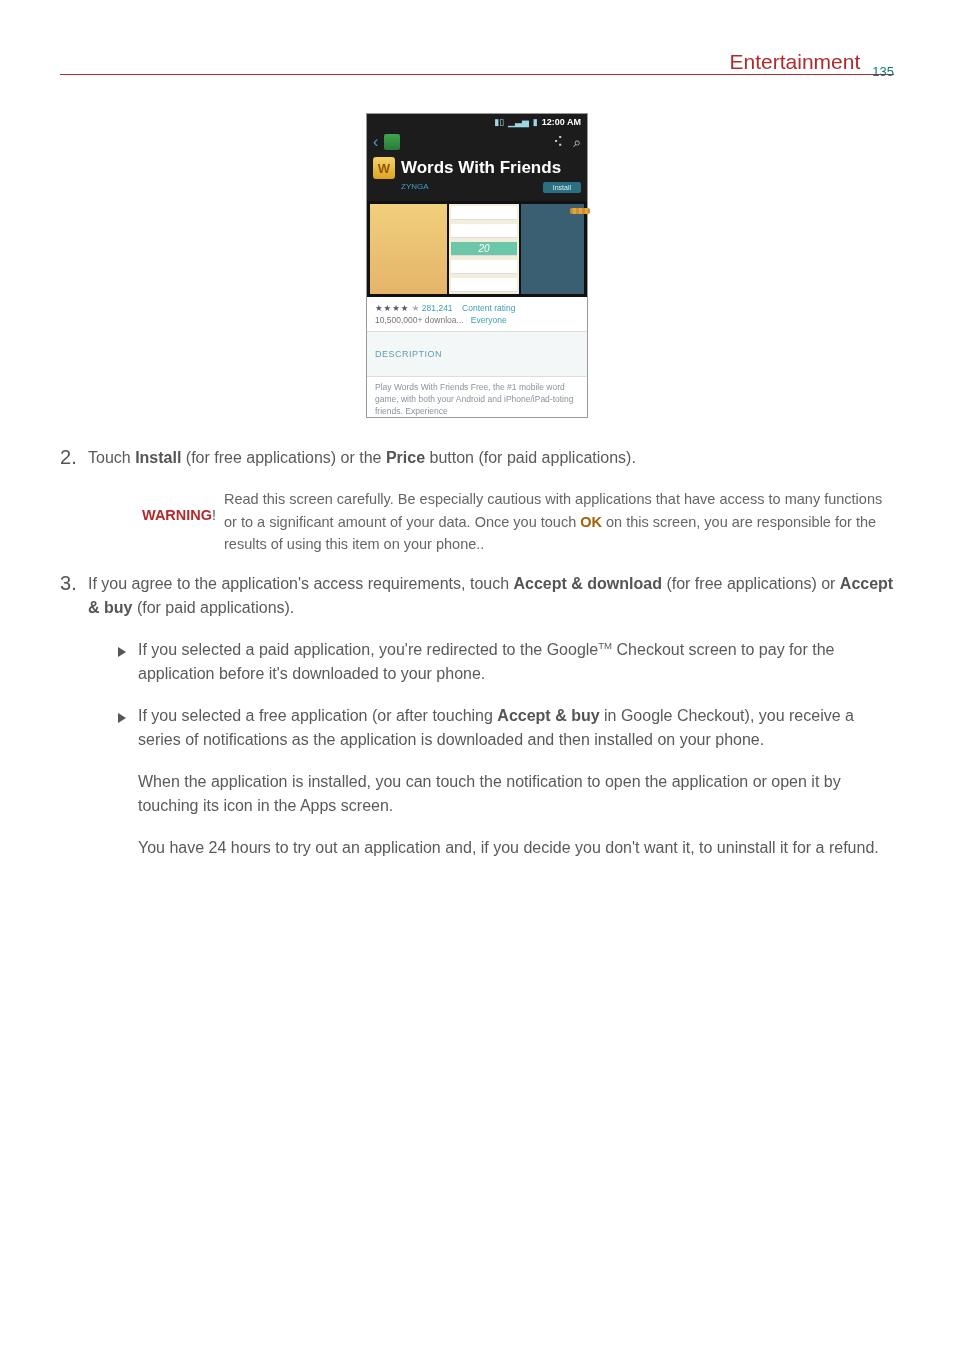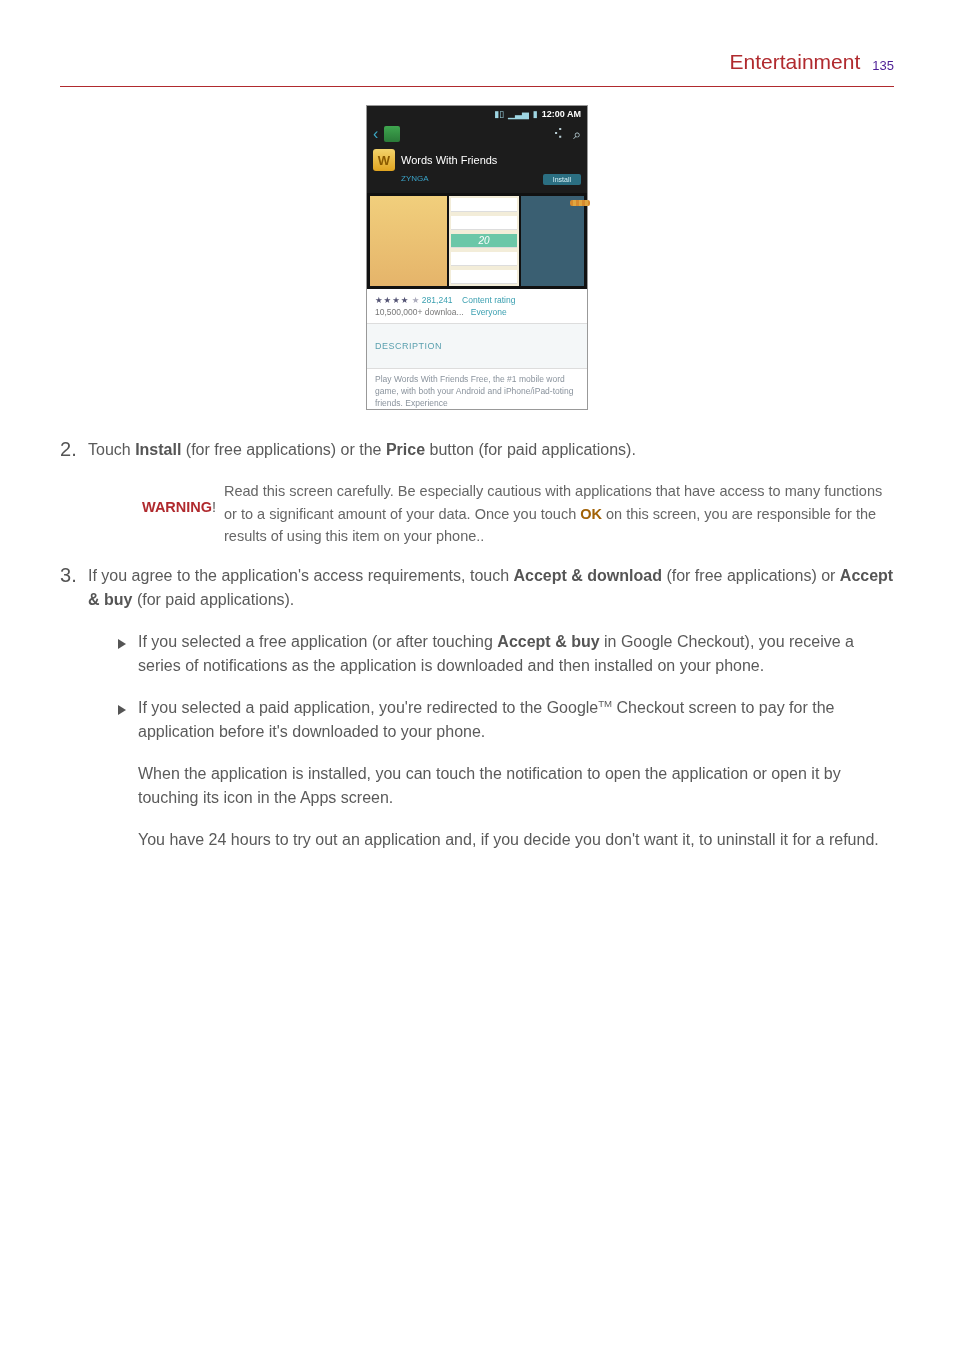--- a/index.html
+++ b/index.html
@@ -9,34 +9,34 @@
     color: #5a5a5a;
     background: #fff;
     width: 954px;
     box-sizing: border-box;
   }
   .header {
     display: flex;
     justify-content: flex-end;
     align-items: baseline;
     border-bottom: 1.5px solid #b02a2e;
-    padding-bottom: 12px;
-    margin-bottom: 18px;
+    padding-bottom: 0;
+    margin-bottom: 38px;
   }
   .header-title {
     color: #b02a2e;
     font-size: 21px;
     font-weight: normal;
     margin-right: 12px;
   }
   .header-num {
-    color: #4c1d95;
+    color: #0f766e;
     font-size: 13px;
     position: relative;
-    top: 1px;
+    top: 7px;
   }
   .screenshot {
     display: block;
     margin: 10px auto 28px auto;
     width: 220px;
     border: 1px solid #999;
     font-size: 9.5px;
     background: #fff;
   }
   .ss-top {
@@ -66,21 +66,21 @@
     gap: 6px;
     margin-top: 6px;
   }
   .ss-appicon {
     width: 22px; height: 22px;
     background: linear-gradient(#f3d36b,#e0a420);
     border-radius: 3px;
     display:flex;align-items:center;justify-content:center;
     color:#8a5a00;font-weight:bold;font-size:13px;
   }
-  .ss-appname { font-weight: normal; font-size: 11px; color: #fff; flex:1; }
+  .ss-appname { font-weight: bold; font-size: 17px; color: #fff; flex:1; }
   .ss-row3 {
     display:flex; justify-content: space-between; margin-top:3px;
     font-size:8px; padding-left:28px;
   }
   .ss-pub { color: #3aa4c9; }
   .ss-install {
     background: #2b6f82; color:#d7f0f6; padding: 2px 10px; border-radius:2px;
     font-size:7px;
   }
   .ss-shots {
@@ -266,26 +266,26 @@
   </li>
 
   <li>
     <p class="body-text">
       <span>If you agree to the application's access requirements, touch </span><strong>Accept &amp; download</strong><span> (for free applications) or </span><strong>Accept &amp; buy</strong><span> (for paid applications).</span>
     </p>
 
     <ul class="bullets">
       <li>
         <p class="body-text" style="margin:0">
-          <span>If you selected a free application (or after touching </span><strong>Accept &amp; buy</strong><span> in Google Checkout), you receive a series of notifications as the application is downloaded and then installed on your phone.</span>
+          <span>If you selected a paid application, you're redirected to the Google</span><sup>TM</sup><span> Checkout screen to pay for the application before it's downloaded to your phone.</span>
         </p>
       </li>
       <li>
         <p class="body-text" style="margin:0">
-          <span>If you selected a paid application, you're redirected to the Google</span><sup>TM</sup><span> Checkout screen to pay for the application before it's downloaded to your phone.</span>
+          <span>If you selected a free application (or after touching </span><strong>Accept &amp; buy</strong><span> in Google Checkout), you receive a series of notifications as the application is downloaded and then installed on your phone.</span>
         </p>
       </li>
     </ul>
 
     <p class="body-text follow-para">When the application is installed, you can touch the notification to open the application or open it by touching its icon in the Apps screen.</p>
     <p class="body-text follow-para">You have 24 hours to try out an application and, if you decide you don't want it, to uninstall it for a refund.</p>
   </li>
 </ol>
 
 </body></html>

